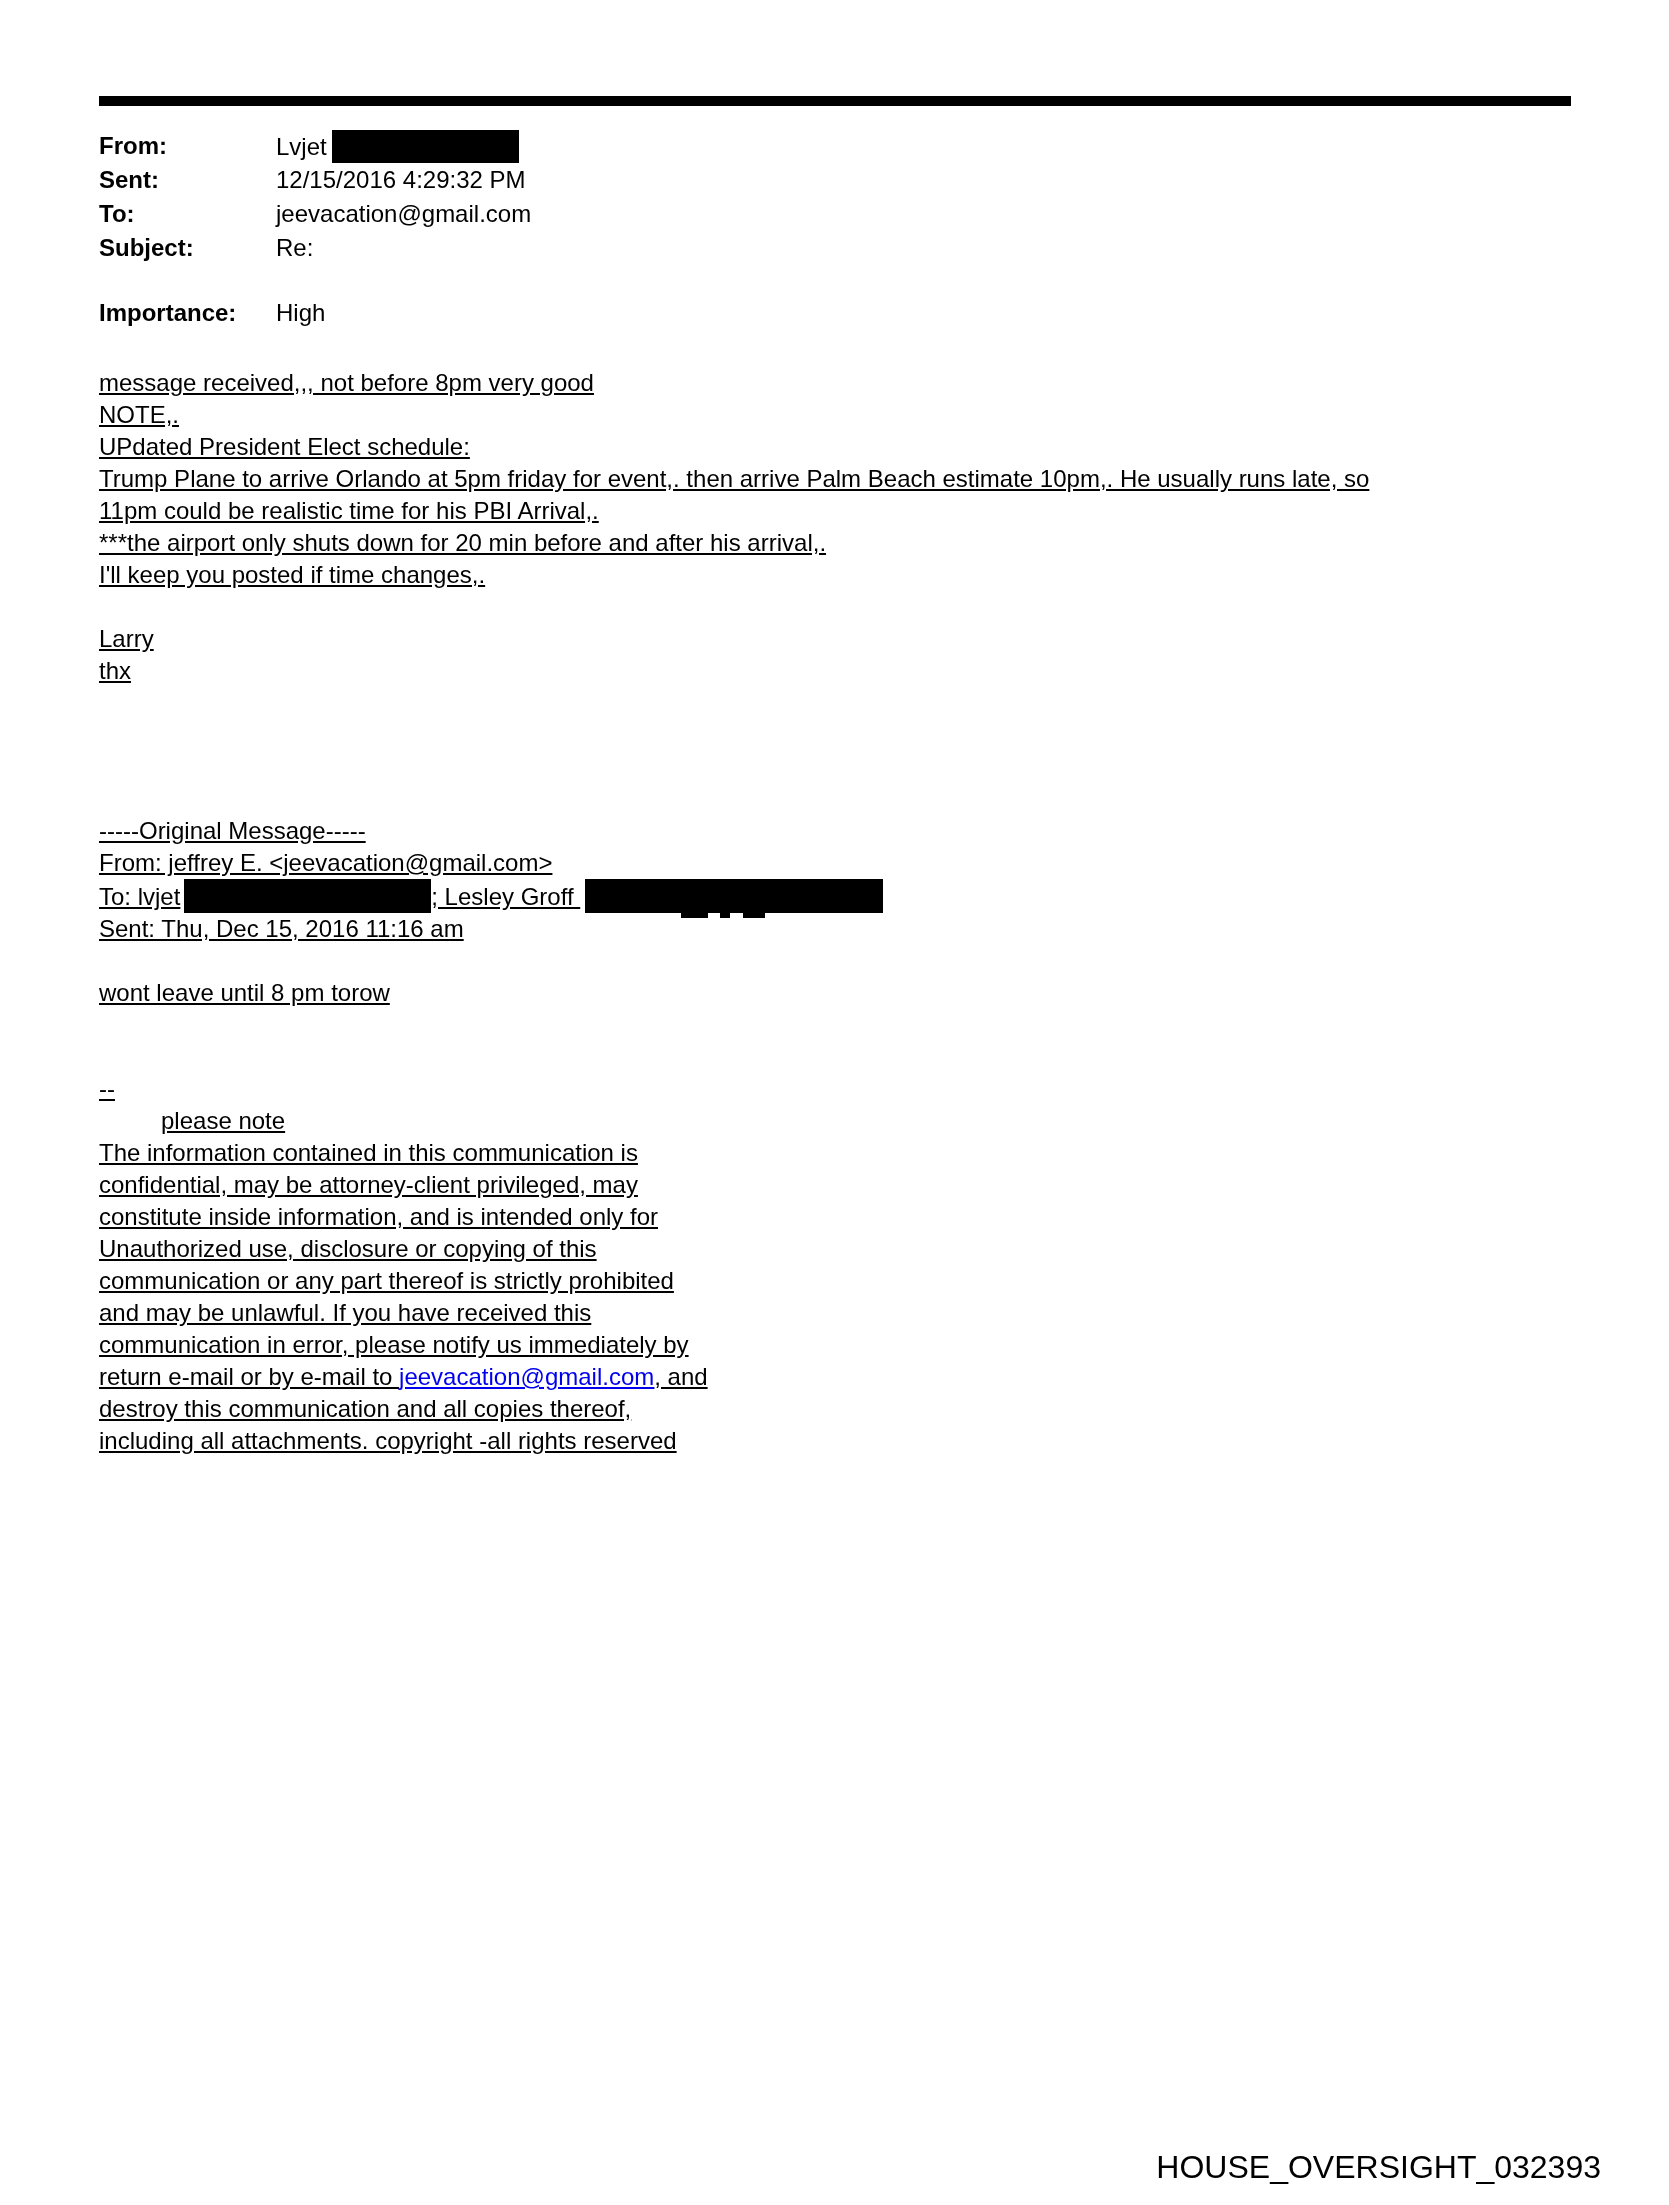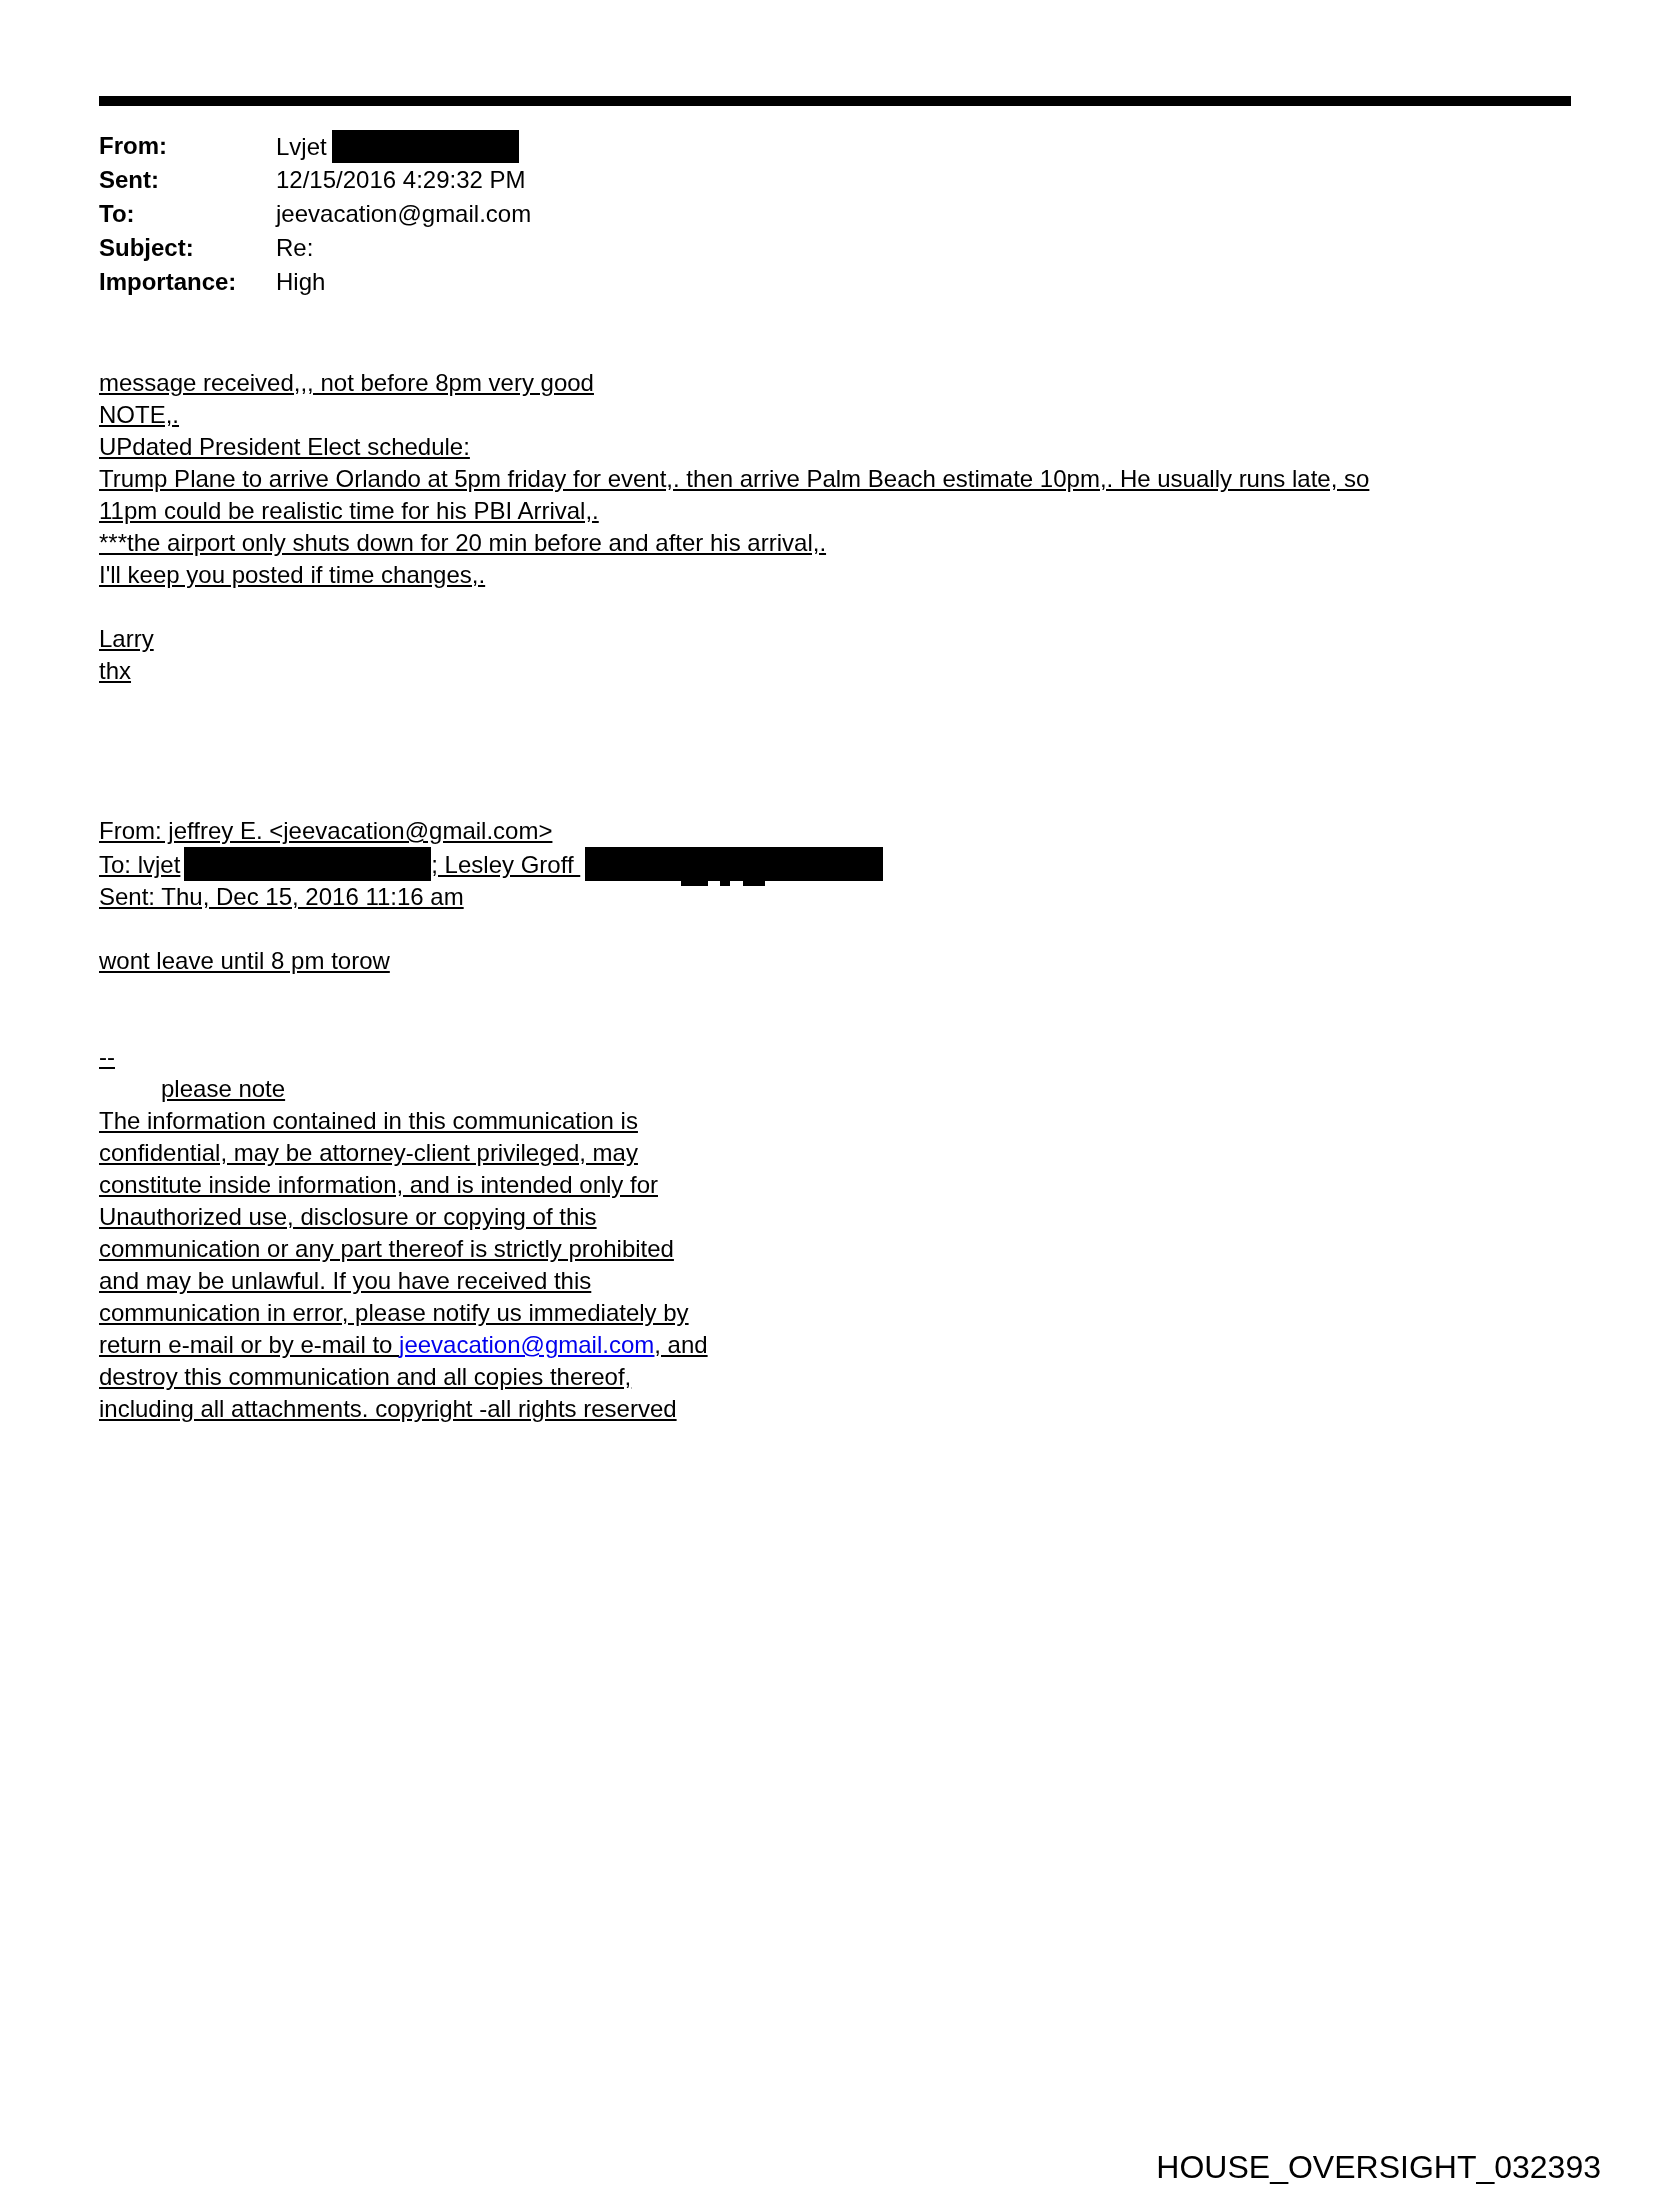--- a/index.html
+++ b/index.html
@@ -21,21 +21,21 @@
   }
   
   .hdr {
     position: absolute;
     left: 99px; top: 129px;
     font-size: 24px;
   }
   .hdr-row { display: flex; align-items: center; height: 34px; }
   .hdr-label { width: 177px; font-weight: bold; flex: 0 0 177px; }
   .hdr-value { white-space: nowrap; }
-  .importance { }
+  .importance { margin-top: 31px; }
   
   .redact { display: inline-block; background: #000000; vertical-align: -8.5px; }
   .r1 { width: 187px; height: 33px; margin-left: 5.2px; }
   .r2 { width: 247px; height: 34px; margin-left: 3.9px; }
   .r3 { width: 298px; height: 34px; margin-left: 5.2px; position: relative; }
   .descender { position: absolute; background: #000000; height: 6.5px; bottom: -5.2px; }
   .d1 { left: 32%; width: 27.5px; }
   .d2 { left: 45%; width: 10.5px; }
   .d3 { left: 53%; width: 22px; }
   
@@ -96,20 +96,21 @@
     <div class="ln">11pm could be realistic time for his PBI Arrival,.</div>
     <div class="ln">***the airport only shuts down for 20 min before and after his arrival,.</div>
     <div class="ln">I'll keep you posted if time changes,.</div>
     <div class="ln"></div>
     <div class="ln">Larry</div>
     <div class="ln">thx</div>
     <div class="ln"></div>
     <div class="ln"></div>
     <div class="ln"></div>
     <div class="ln"></div>
+    <div class="ln">-----Original Message-----</div>
     <div class="ln">From: jeffrey E. &lt;jeevacation@gmail.com&gt;</div>
     <div class="ln"><span>To: lvjet</span><span class="redact r2"></span><span>; Lesley Groff </span><span class="redact r3"><span class="descender d1"></span><span class="descender d2"></span><span class="descender d3"></span></span></div>
     <div class="ln">Sent: Thu, Dec 15, 2016 11:16 am</div>
     <div class="ln"></div>
     <div class="ln">wont leave until 8 pm torow</div>
     <div class="ln"></div>
     <div class="ln"></div>
     <div class="ln">--</div>
     <div class="ln indent">please note</div>
     <div class="ln">The information contained in this communication is</div>

